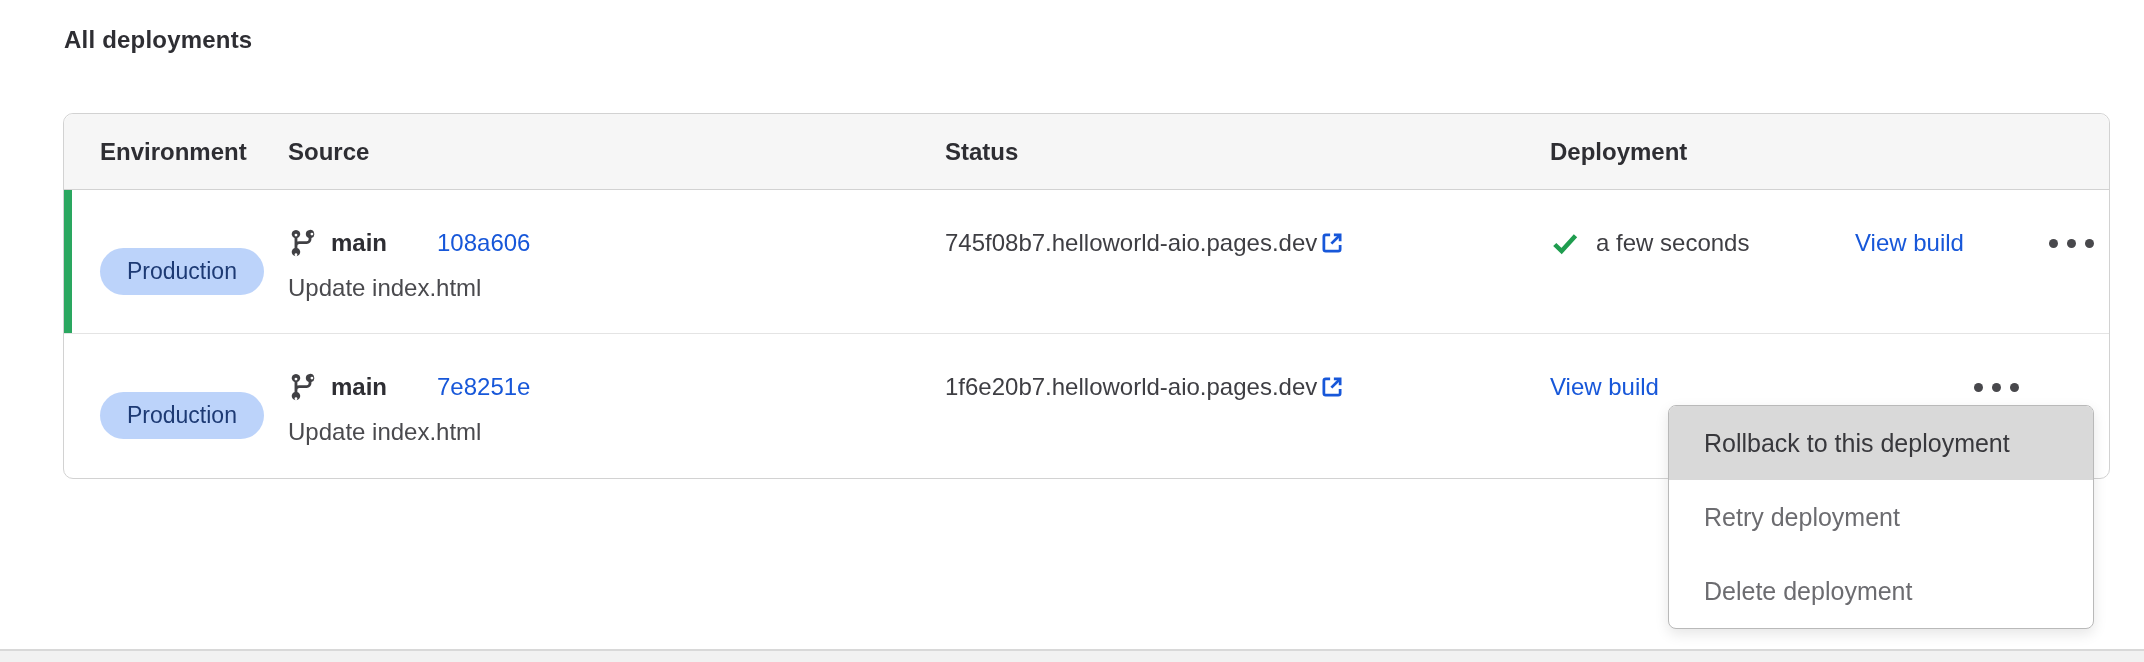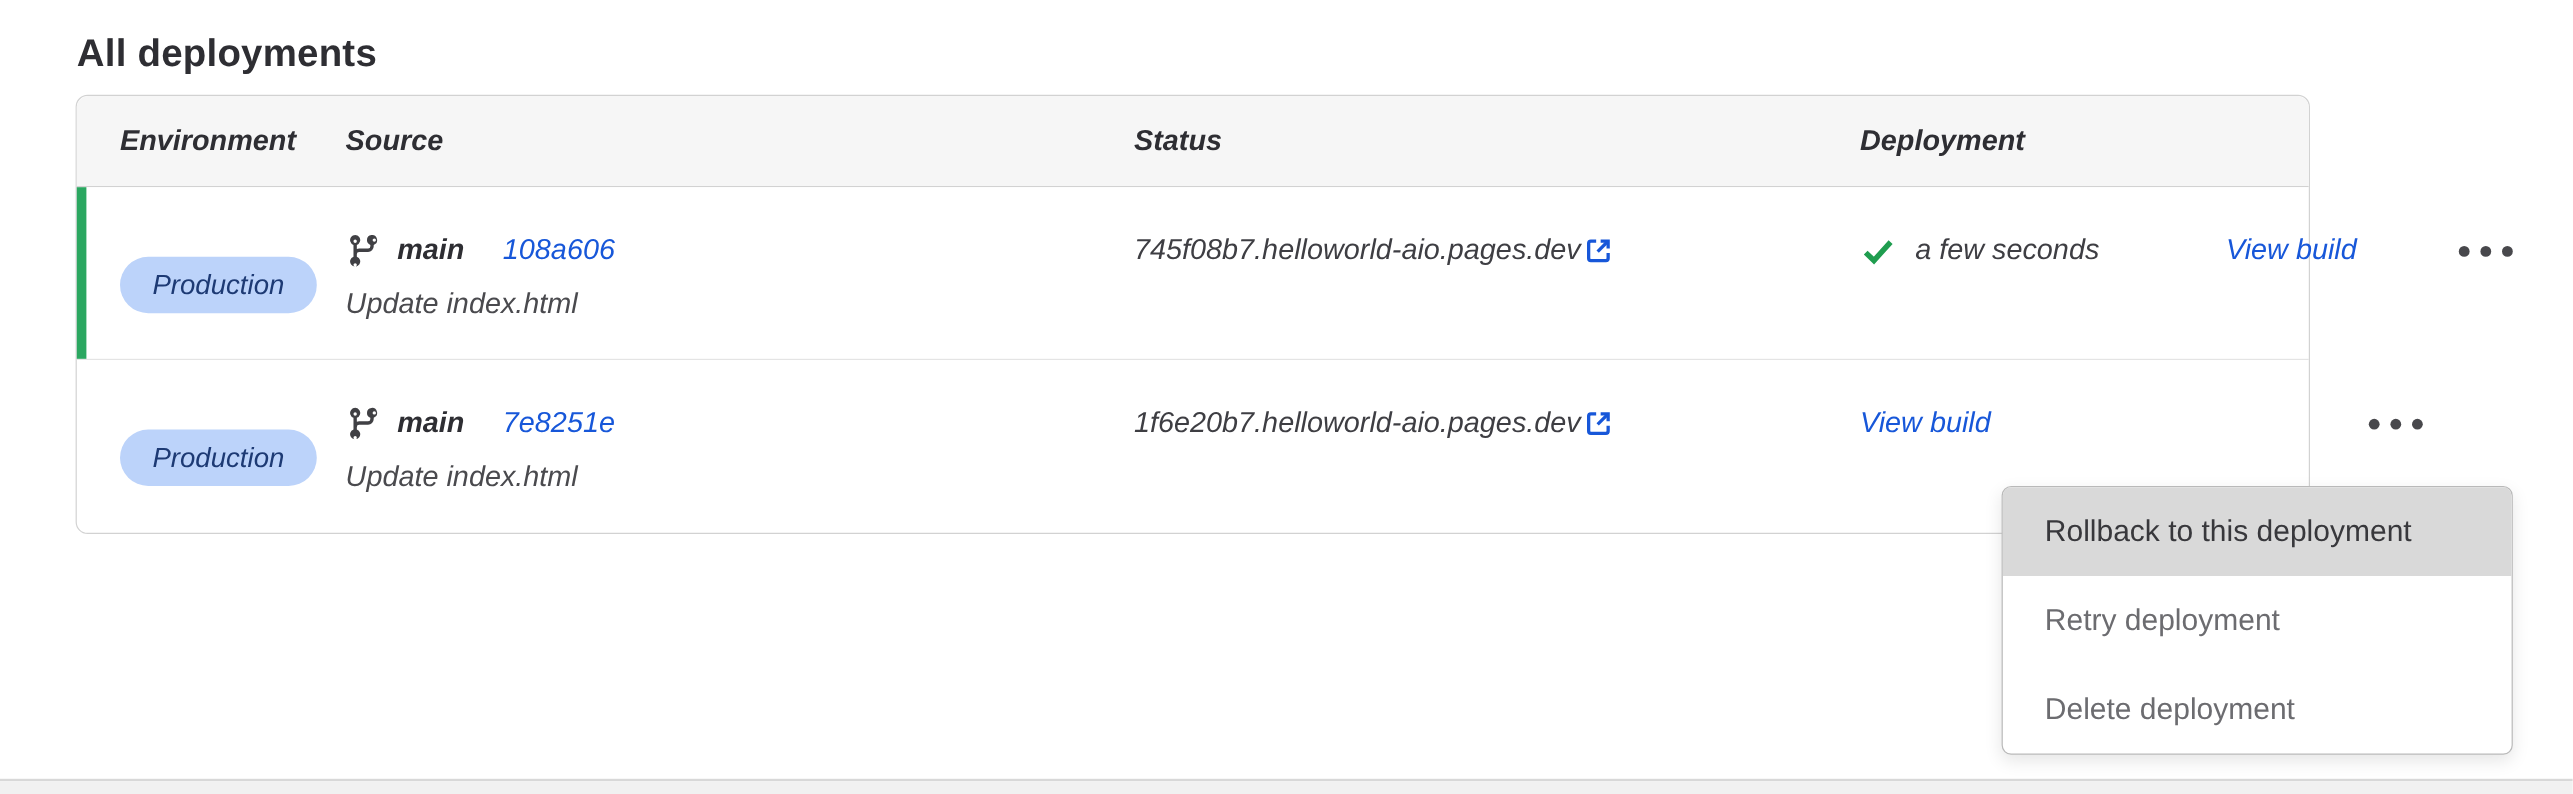--- a/index.html
+++ b/index.html
@@ -6,33 +6,32 @@
   html, body {
     width: 2144px; height: 662px;
     background: #ffffff;
     font-family: "Liberation Sans", "DejaVu Sans", sans-serif;
     overflow: hidden;
     position: relative;
   }
   .page-title {
     position: absolute;
     left: 64px; top: 26px;
-    font-size: 32px;
+    font-size: 24px;
     font-weight: 700;
     color: var(--text_dark);
     letter-spacing: 0.2px;
   }
   .deploy-table {
     position: absolute;
-    left: 63px; top: 79px;
-    width: 1862px;
+    left: 63px; top: 113px;
+    width: 2047px;
     background: #ffffff;
     border: 1px solid var(--border);
     border-radius: 10px;
-    font-style: italic;
   }
   .thead, .trow {
     display: grid;
     grid-template-columns: 188px 657px 605px 305px 190px 1fr;
     padding-left: 36px;
   }
   .thead {
     height: 76px;
     align-items: center;
     background: var(--header_bg);
@@ -71,21 +70,21 @@
     color: var(--badge_text);
     font-size: 23px;
   }
   .cell.env .line { overflow: visible; margin-top: 28px; }
   .icon { display: inline-flex; align-items: center; }
   .icon.branch { color: #404044; margin-right: 13px; }
   .branch-name {
     font-size: 24px;
     font-weight: 700;
     color: var(--text_dark);
-    margin-right: 32px;
+    margin-right: 50px;
   }
   a.link {
     font-size: 24px;
     color: var(--link);
     text-decoration: none;
     cursor: pointer;
   }
   .commit-msg {
     margin-top: 13px;
     font-size: 24px;

